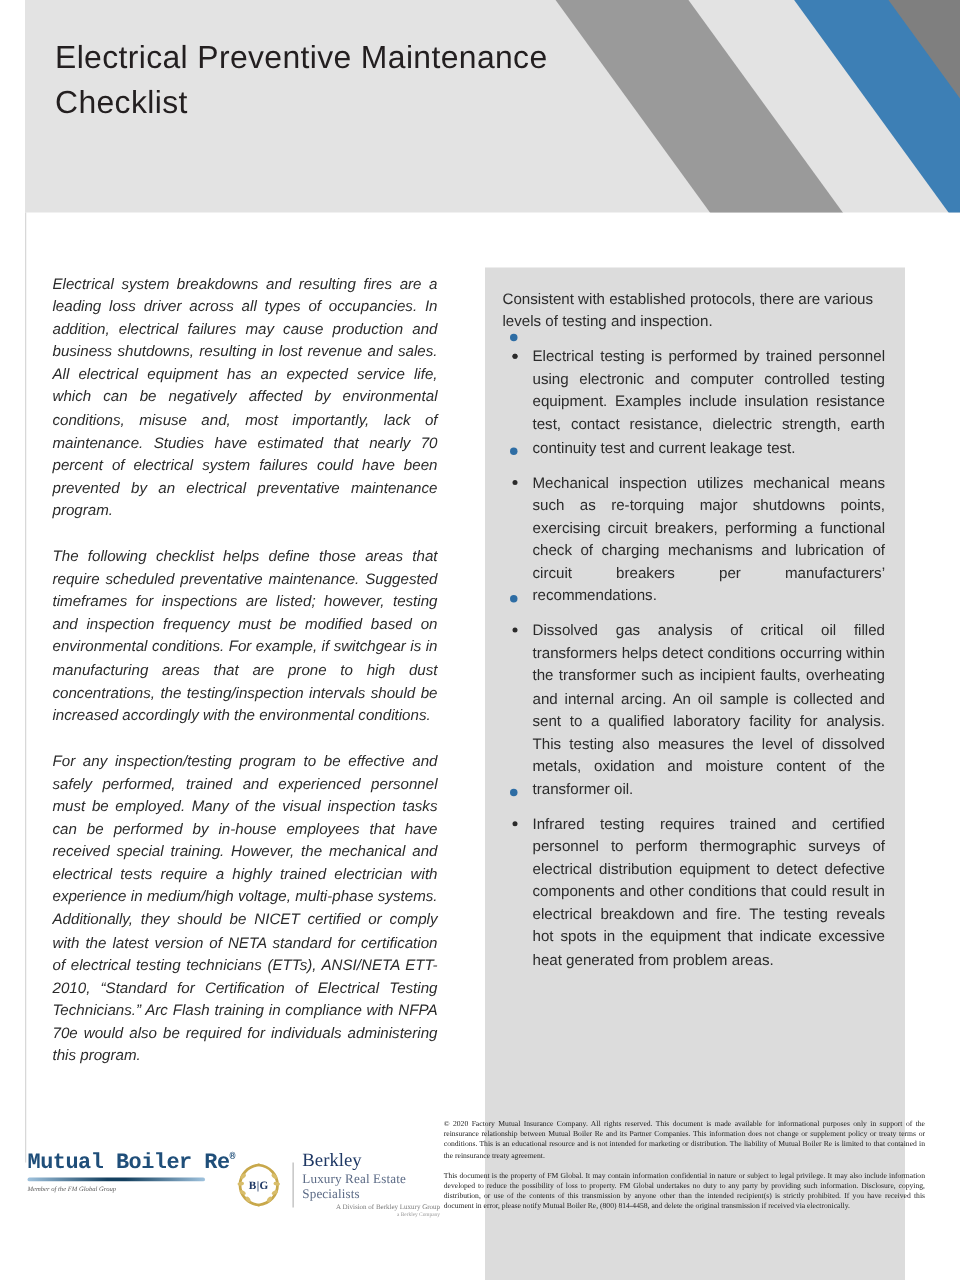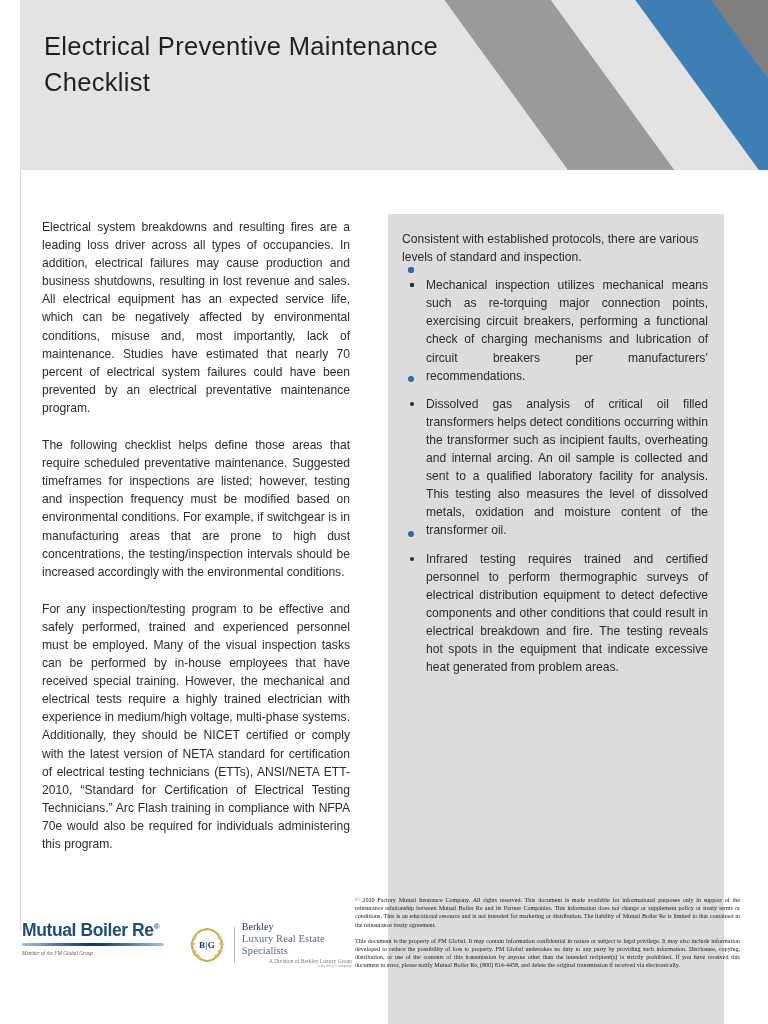--- a/index.html
+++ b/index.html
@@ -92,20 +92,21 @@
   
   #body-area {
     position: absolute;
     left: 0; top: 170px;
     width: 768px; height: 720px;
   }
   #left-column {
     position: absolute;
     left: 42px; top: 48px;
     width: 308px;
+    font-style: italic;
   }
   .body-par {
     font-size: 12.1px;
     line-height: 18.1px;
     color: #2b2b2b;
     margin: 0 0 19px 0;
     text-align: justify;
     text-justify: inter-word;
   }
   .body-par:last-child { margin-bottom: 0; }
@@ -189,21 +190,21 @@
     left: 22px; top: 915px;
     width: 330px;
     height: 70px;
   }
   #logo-mbr {
     position: absolute;
     left: 0; top: 5px;
     width: 150px;
   }
   #logo-mbr-word {
-    font-family: Liberation Sans, sans-serif;
+    font-family: Liberation Mono, monospace;
     font-size: 17.5px;
     font-weight: 700;
     color: #1f4e79;
     letter-spacing: -0.4px;
     white-space: nowrap;
   }
   #logo-mbr-word sup {
     font-size: 8px;
     vertical-align: super;
   }
@@ -248,21 +249,21 @@
     letter-spacing: 0.4px;
   }
   #berkley-divider {
     width: 1px;
     height: 36px;
     background: #b9b9b9;
   }
   #berkley-words { line-height: 1.15; }
   #berkley-name {
     font-family: "Liberation Serif", serif;
-    font-size: 10px;
+    font-size: 15px;
     color: #1f3864;
   }
   #berkley-tag {
     font-family: "Liberation Serif", serif;
     font-size: 10.5px;
     color: #5c6b86;
     letter-spacing: 0.1px;
   }
   #berkley-sub {
     font-family: "Liberation Serif", serif;
@@ -298,35 +299,36 @@
 
   <div id="body-area">
 
     <div id="left-column">
       <p class="body-par">Electrical system breakdowns and resulting fires are a leading loss driver across all types of occupancies. In addition, electrical failures may cause production and business shutdowns, resulting in lost revenue and sales. All electrical equipment has an expected service life, which can be negatively affected by environmental conditions, misuse and, most importantly, lack of maintenance. Studies have estimated that nearly 70 percent of electrical system failures could have been prevented by an electrical preventative maintenance program.</p>
       <p class="body-par">The following checklist helps define those areas that require scheduled preventative maintenance. Suggested timeframes for inspections are listed; however, testing and inspection frequency must be modified based on environmental conditions. For example, if switchgear is in manufacturing areas that are prone to high dust concentrations, the testing/inspection intervals should be increased accordingly with the environmental conditions.</p>
       <p class="body-par">For any inspection/testing program to be effective and safely performed, trained and experienced personnel must be employed. Many of the visual inspection tasks can be performed by in-house employees that have received special training. However, the mechanical and electrical tests require a highly trained electrician with experience in medium/high voltage, multi-phase systems. Additionally, they should be NICET certified or comply with the latest version of NETA standard for certification of electrical testing technicians (ETTs), ANSI/NETA ETT- 2010, “Standard for Certification of Electrical Testing Technicians.” Arc Flash training in compliance with NFPA 70e would also be required for individuals administering this program.</p>
     </div>
 
     <aside id="right-panel">
-      <p id="panel-intro">Consistent with established protocols, there are various levels of standard and inspection.</p>
+      <p id="panel-intro">Consistent with established protocols, there are various levels of testing and inspection.</p>
 
       <ul id="panel-list">
         <li>
           <span class="bullet-dot"></span>
           <span class="bullet-diamond"></span>
         </li>
         <li>
           <span class="bullet-dot"></span>
           <span class="bullet-diamond"></span>
+          <span>Electrical testing is performed by trained personnel using electronic and computer controlled testing equipment. Examples include insulation resistance test, contact resistance, dielectric strength, earth continuity test and current leakage test.</span>
         </li>
         <li>
           <span class="bullet-dot"></span>
           <span class="bullet-diamond"></span>
-          <span>Mechanical inspection utilizes mechanical means such as re-torquing major connection points, exercising circuit breakers, performing a functional check of charging mechanisms and lubrication of circuit breakers per manufacturers’ recommendations.</span>
+          <span>Mechanical inspection utilizes mechanical means such as re-torquing major shutdowns points, exercising circuit breakers, performing a functional check of charging mechanisms and lubrication of circuit breakers per manufacturers’ recommendations.</span>
         </li>
         <li>
           <span class="bullet-dot"></span>
           <span class="bullet-diamond"></span>
           <span>Dissolved gas analysis of critical oil filled transformers helps detect conditions occurring within the transformer such as incipient faults, overheating and internal arcing. An oil sample is collected and sent to a qualified laboratory facility for analysis. This testing also measures the level of dissolved metals, oxidation and moisture content of the transformer oil.</span>
         </li>
         <li>
           <span class="bullet-dot"></span>
           <span>Infrared testing requires trained and certified personnel to perform thermographic surveys of electrical distribution equipment to detect defective components and other conditions that could result in electrical breakdown and fire. The testing reveals hot spots in the equipment that indicate excessive heat generated from problem areas.</span>
         </li>

